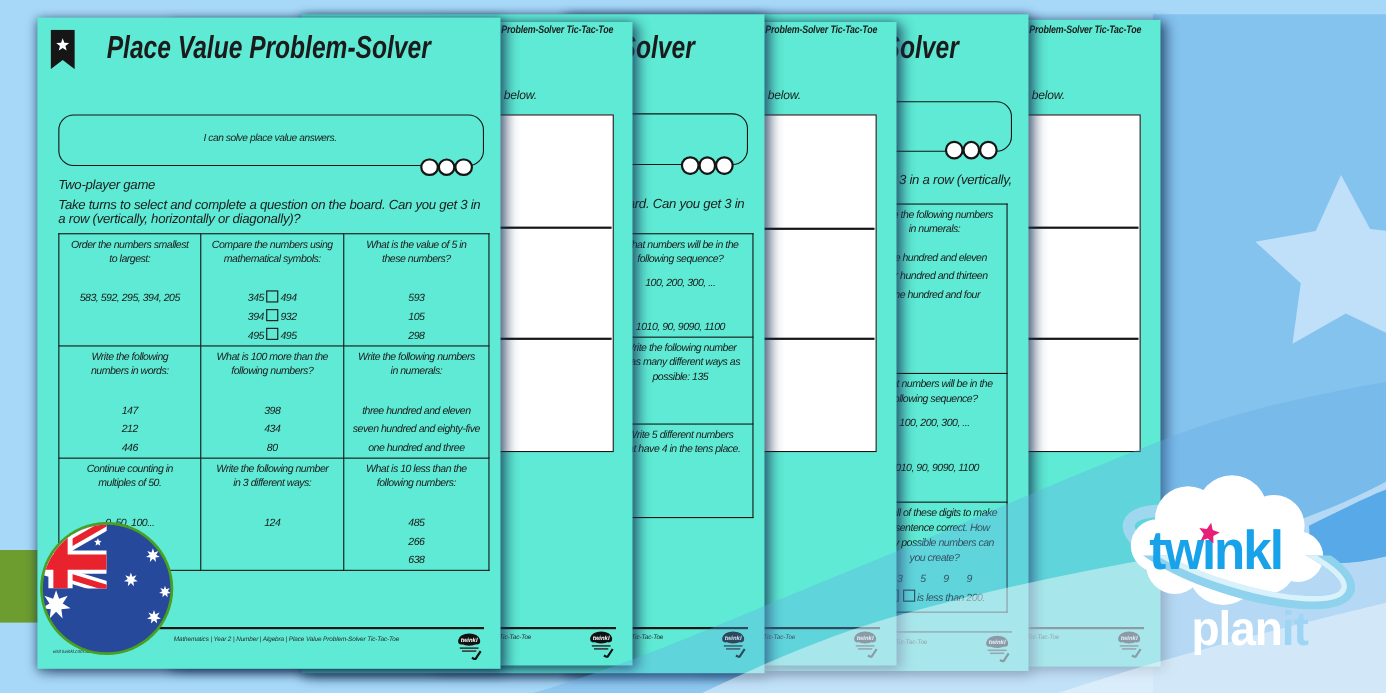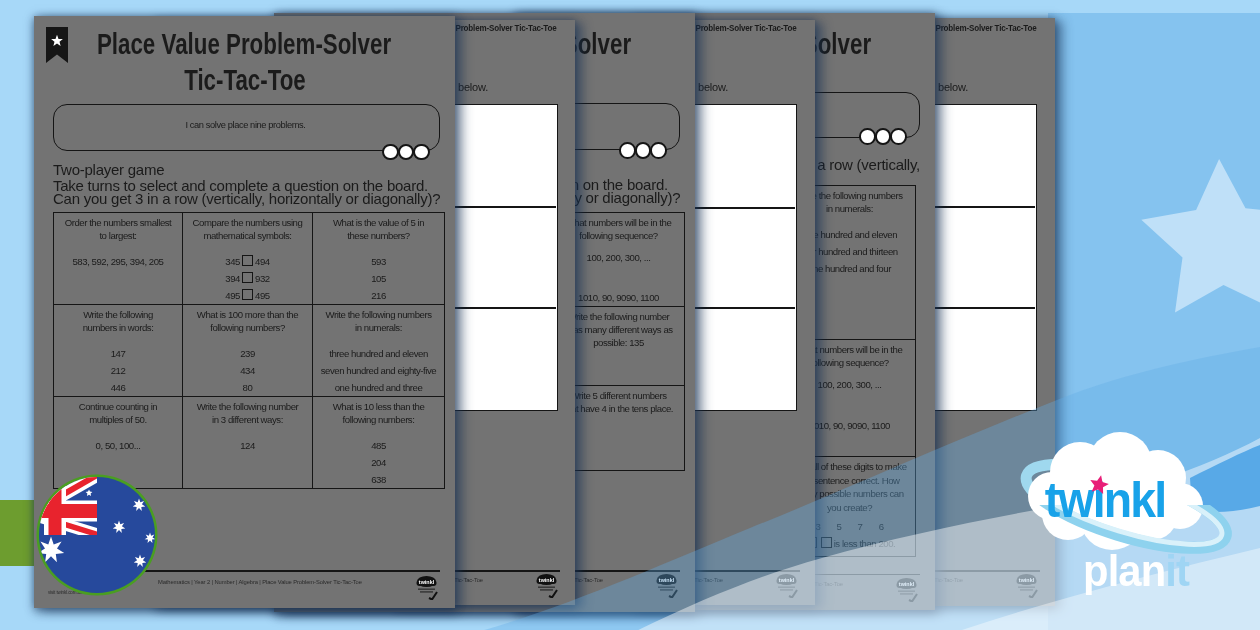--- a/index.html
+++ b/index.html
@@ -1,27 +1,27 @@
 <!DOCTYPE html>
 <html><head><meta charset="utf-8"><style>
 html,body{margin:0;padding:0}
 body{width:1260px;height:630px;position:relative;overflow:hidden;
  font-family:"Liberation Sans",sans-serif;background:#a7d8f8;}
-.page{position:absolute;background:#737373;color:#1b1b1b;
- box-shadow:0 0 8px rgba(25,50,85,.5),8px 3px 10px rgba(25,50,85,.45),0 5px 9px rgba(25,50,85,.35);}
+.page{position:absolute;background:#5eead4;color:#1b1b1b;
+ box-shadow:0 0 8px rgba(25,50,85,.5),8px 3px 10px rgba(25,50,85,.45),0 5px 9px rgba(25,50,85,.35);font-style:italic;}
 .abs{position:absolute}
 .t1{font-weight:bold;font-size:29px;letter-spacing:0;white-space:nowrap}
 .tc{position:absolute;left:0;width:100%;text-align:center;line-height:1}
 .sx{display:inline-block;transform:scaleX(.77);transform-origin:center}
-.body10{font-size:15px;letter-spacing:-.25px}
+.body10{font-size:12px;letter-spacing:-.25px}
 table.q{border-collapse:collapse;table-layout:fixed}
 table.q td{border:1.6px solid #151515;vertical-align:top;text-align:center;padding:0}
 .q{font-size:9.6px;letter-spacing:-.45px;line-height:13px}
 .v{font-size:9.6px;letter-spacing:-.45px;line-height:17px}
-.q+.v{margin-top:11px}
+.q+.v{margin-top:21px}
 .bx{display:inline-block;width:9px;height:9px;border:1.2px solid #151515;vertical-align:-1px;margin:0 2px}
 .foot{position:absolute;font-size:5.8px;color:#2a2a2a;letter-spacing:-.1px;white-space:nowrap}
 .fline{position:absolute;height:1.6px;background:#151515}
 .hdr{position:absolute;font-weight:bold;font-size:9.8px;letter-spacing:-.2px;white-space:nowrap;transform:scaleX(.82);transform-origin:100% 50%}
 .belw{position:absolute;font-size:11px;letter-spacing:-.2px;white-space:nowrap}
 .circ{position:absolute;width:12.6px;height:12.6px;border:2.1px solid #151515;border-radius:50%;background:#fff}
 .ebox{position:absolute;border:1.6px solid #151515;background:#fff}
 .eline{position:absolute;height:1.6px;background:#151515}
 </style></head><body>
 
@@ -87,21 +87,21 @@
             <div class="q" style="padding-top:3px">What numbers will be in the<br>following sequence?</div>
             <div class="v" style="margin-top:7px">100, 200, 300, ...</div>
             <div class="v" style="margin-top:24px">1010, 90, 9090, 1100</div>
           </td>
         </tr>
 <tr style="height:100px">
           <td></td>
           <td></td>
           <td>
             <div class="q" style="padding-top:3px;line-height:13.5px">Use all of these digits to make<br>the sentence correct. How<br>many possible numbers can<br>you create?</div>
-            <div class="v" style="margin-top:4px;word-spacing:14px">3 5 7 6</div>
+            <div class="v" style="margin-top:4px;word-spacing:14px">3 5 9 9</div>
             <div class="v"><span class="bx"></span><span class="bx"></span>is less than 200.</div>
           </td>
         </tr>
 </tbody>
     </table>
 
 <div class="fline" style="left:40px;right:15px;top:560.5px"></div>
 <div class="foot" style="right:92px;top:568px">c Value Problem-Solver Tic-Tac-Toe</div>
 
 <svg class="abs" style="left:381px;top:564px" width="23" height="25" viewBox="0 0 23 25">
@@ -215,24 +215,23 @@
 </div>
 
 <div class="page" style="left:34px;top:16px;width:421px;height:592px;z-index:60">
 
 <svg class="abs" style="left:12px;top:11px" width="22" height="36" viewBox="0 0 22 36">
 <path d="M0 0 H22 V36 L11 27.5 L0 36 Z" fill="#161616"></path>
 <polygon points="11.0,7.8 12.5,11.9 16.9,12.1 13.5,14.8 14.6,19.0 11.0,16.6 7.4,19.0 8.5,14.8 5.1,12.1 9.5,11.9" fill="#fff"></polygon>
 </svg>
 
 <div class="tc" style="top:13.5px"><span class="t1 sx">Place Value Problem-Solver</span></div>
-<div class="tc" style="top:49.5px"><span class="t1 sx">Tic-Tac-Toe</span></div>
 
 <div class="abs" style="left:19px;top:88px;width:385px;height:45px;border:1.7px solid #151515;border-radius:14px"></div>
-<div class="abs" style="left:19px;top:104px;width:385px;text-align:center;font-size:9.3px;letter-spacing:-.4px">I can solve place nine problems.</div>
+<div class="abs" style="left:19px;top:104px;width:385px;text-align:center;font-size:9.3px;letter-spacing:-.4px">I can solve place value answers.</div>
 <div class="circ" style="left:348.1px;top:127.9px"></div>
 <div class="circ" style="left:363.6px;top:127.9px"></div>
 <div class="circ" style="left:379.1px;top:127.9px"></div>
 <div class="body10 abs" style="left:19px;top:145px">Two-player game</div>
 <div class="body10 abs" style="left:19px;top:164px;width:390px;line-height:12.8px">Take turns to select and complete a question on the board. Can you get 3 in a row (vertically, horizontally or diagonally)?</div>
 
 <table class="q abs" style="left:19px;top:196px;width:388px">
 <tbody>
         <tr style="height:83px">
 <td style="width:128px">
@@ -242,33 +241,33 @@
 <td style="width:129px">
             <div class="q" style="padding-top:3px">Compare the numbers using<br>mathematical symbols:</div>
             <div class="v">345<span class="bx"></span>494</div>
             <div class="v">394<span class="bx"></span>932</div>
             <div class="v">495<span class="bx"></span>495</div>
           </td>
 <td style="width:131px">
             <div class="q" style="padding-top:3px">What is the value of 5 in<br>these numbers?</div>
             <div class="v">593</div>
             <div class="v">105</div>
-            <div class="v">216</div>
+            <div class="v">298</div>
           </td>
         </tr>
 <tr style="height:86px">
 <td>
             <div class="q" style="padding-top:3px">Write the following<br>numbers in words:</div>
             <div class="v">147</div>
             <div class="v">212</div>
             <div class="v">446</div>
           </td>
 <td>
             <div class="q" style="padding-top:3px">What is 100 more than the<br>following numbers?</div>
-            <div class="v">239</div>
+            <div class="v">398</div>
             <div class="v">434</div>
             <div class="v">80</div>
           </td>
 <td>
             <div class="q" style="padding-top:3px">Write the following numbers<br>in numerals:</div>
             <div class="v">three hundred and eleven</div>
             <div class="v">seven hundred and eighty-five</div>
             <div class="v">one hundred and three</div>
           </td>
         </tr>
@@ -277,21 +276,21 @@
             <div class="q" style="padding-top:3px">Continue counting in<br>multiples of 50.</div>
             <div class="v">0, 50, 100...</div>
           </td>
 <td>
             <div class="q" style="padding-top:3px">Write the following number<br>in 3 different ways:</div>
             <div class="v">124</div>
           </td>
 <td>
             <div class="q" style="padding-top:3px">What is 10 less than the<br>following numbers:</div>
             <div class="v">485</div>
-            <div class="v">204</div>
+            <div class="v">266</div>
             <div class="v">638</div>
           </td>
         </tr>
 </tbody>
     </table>
 <div class="foot" style="left:14px;top:574px;font-size:4.5px">visit twinkl.com.au</div>
 
 <div class="fline" style="left:108px;right:15px;top:554px"></div>
 <div class="foot" style="left:124px;top:563px">Mathematics | Year 2 | Number | Algebra | Place Value Problem-Solver Tic-Tac-Toe</div>
 

